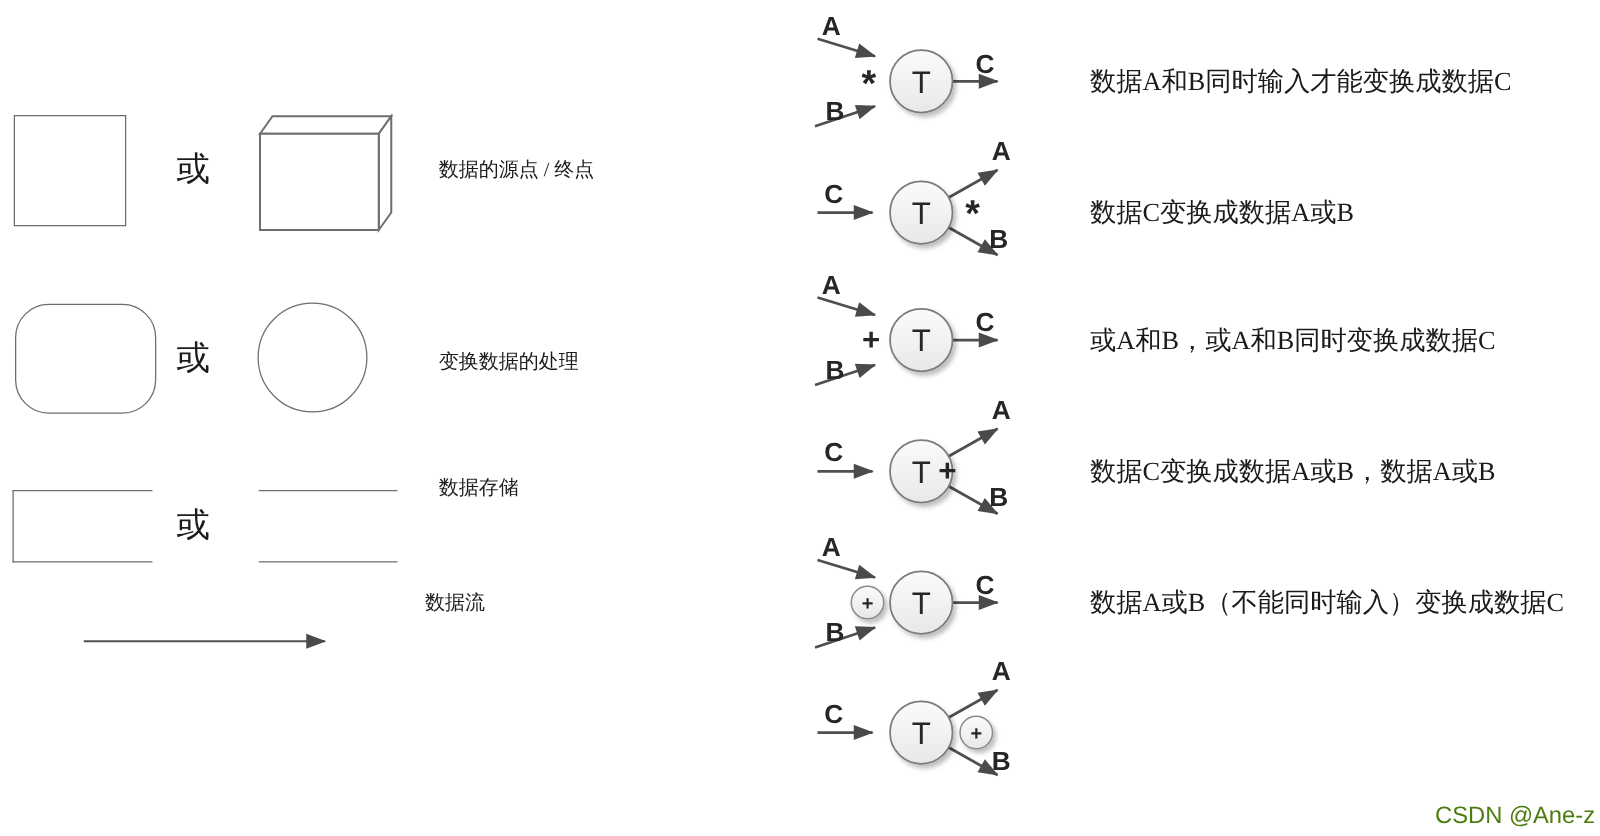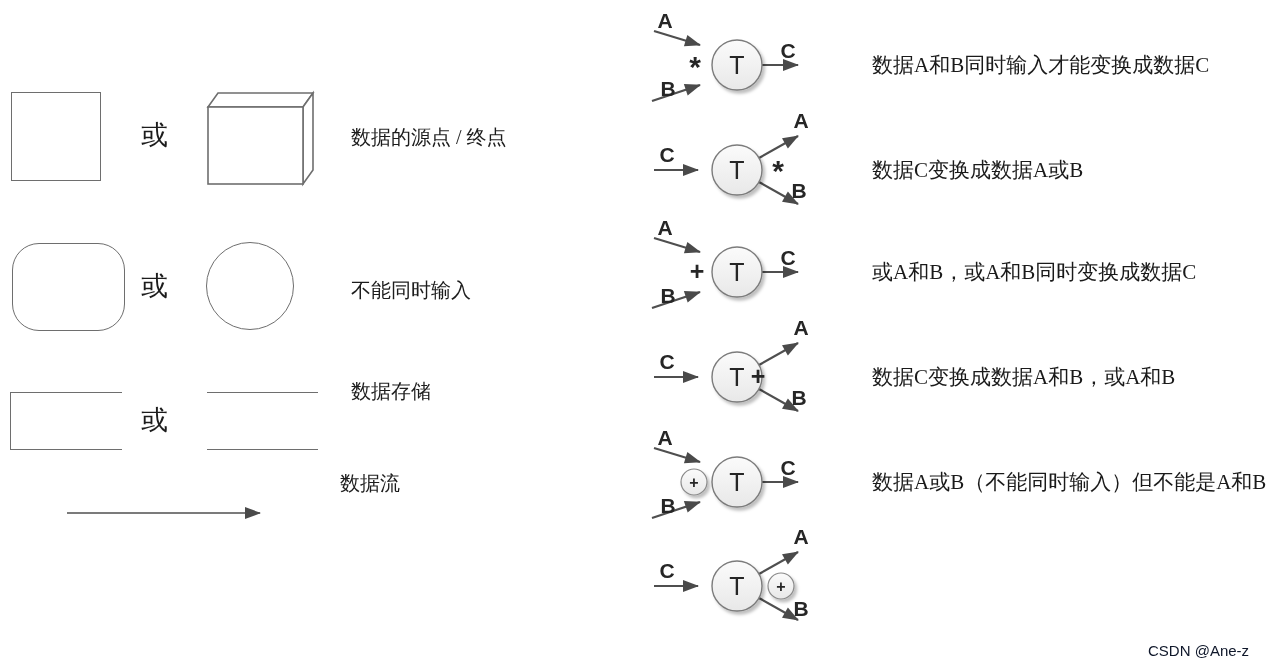--- a/index.html
+++ b/index.html
@@ -8,24 +8,24 @@
     font-family:"Liberation Serif","DejaVu Serif",serif;
   }
   .abs{position:absolute;}
   
   .shape{position:absolute;box-sizing:border-box;border:1.6px solid #6e6e6e;background:#fff;}
   .sq{left:11px;top:92px;width:90px;height:89px;}
   .rrect{left:12px;top:243px;width:113px;height:88px;border-radius:27px;}
   .circ{left:206px;top:242px;width:88px;height:88px;border-radius:50%;}
   .openrect{left:10px;top:392px;width:112px;height:58px;border-right:none;}
   .dlines{left:207px;top:392px;width:111px;height:58px;border-left:none;border-right:none;}
-  .cn{position:absolute;color:#1c1c1c;font-size:20px;line-height:30px;white-space:nowrap;}
+  .cn{position:absolute;color:#1c1c1c;font-size:16px;line-height:30px;white-space:nowrap;}
   .or{font-size:27px;}
   .desc{position:absolute;left:872px;color:#1a1a1a;font-size:21px;line-height:28px;white-space:nowrap;}
-  .wm{position:absolute;left:1148px;top:642px;color:#0f172a;font-size:15px;
+  .wm{position:absolute;left:1148px;top:642px;color:#4d7c0f;font-size:19px;
       font-family:"Liberation Sans","DejaVu Sans",sans-serif;}
   
   svg{overflow:visible;display:block;}
   .tx{position:absolute;left:640px;width:200px;height:120px;}
   .flowline{stroke:#4f4f4f;stroke-width:2.2;fill:none;}
   .legline{stroke:#4f4f4f;stroke-width:1.7;fill:none;}
   .cubeline{stroke:#6e6e6e;stroke-width:1.6;fill:#ffffff;}
   .tcirc{fill:url(#tg);stroke:#7c7c7c;stroke-width:1.4;filter:url(#tsh);}
   .scirc{fill:url(#tg);stroke:#8a8a8a;stroke-width:1.2;filter:url(#tsh);}
   text{fill:#262626;}
@@ -60,21 +60,21 @@
   <svg class="abs" style="left:207px;top:92px" width="110" height="95">
     <polygon class="cubeline" points="1,15 11,1 106,1 96,15"></polygon>
     <polygon class="cubeline" points="96,15 106,1 106,78 96,92"></polygon>
     <rect class="cubeline" x="1" y="15" width="95" height="77"></rect>
   </svg>
   <div class="cn" style="left:351px;top:122px">数据的源点 / 终点</div>
 
   <div class="shape rrect"></div>
   <div class="cn or" style="left:141px;top:271px">或</div>
   <div class="shape circ"></div>
-  <div class="cn" style="left:351px;top:275px">不能同时输入</div>
+  <div class="cn" style="left:351px;top:275px">变换数据的处理</div>
 
   <div class="shape openrect"></div>
   <div class="cn or" style="left:141px;top:405px">或</div>
   <div class="shape dlines"></div>
   <div class="cn" style="left:351px;top:376px">数据存储</div>
 
   <svg class="abs" style="left:66px;top:503px" width="215" height="20">
     <line class="legline" x1="1" y1="10" x2="194" y2="10" marker-end="url(#ah)"></line>
   </svg>
   <div class="cn" style="left:340px;top:468px">数据流</div>
@@ -122,35 +122,35 @@
     <line class="flowline" x1="14" y1="60" x2="58" y2="60" marker-end="url(#ah)"></line>
     <line class="flowline" x1="119" y1="48" x2="158" y2="26" marker-end="url(#ah)"></line>
     <line class="flowline" x1="119" y1="72" x2="158" y2="94" marker-end="url(#ah)"></line>
     <circle class="tcirc" cx="97" cy="60" r="25"></circle>
     <text class="tlabel" x="97" y="69">T</text>
     <text class="letter" x="27" y="52">C</text>
     <text class="letter" x="161" y="18">A</text>
     <text class="letter" x="159" y="88">B</text>
     <text class="mark" x="118" y="68">+</text>
   </svg>
-  <div class="desc" style="top:363px">数据C变换成数据A和B，或A和B</div>
+  <div class="desc" style="top:363px">数据C变换成数据A或B，数据A或B</div>
 
   <svg class="tx" style="top:422px" viewBox="0 0 200 120">
     <line class="flowline" x1="14" y1="26" x2="60" y2="40" marker-end="url(#ah)"></line>
     <line class="flowline" x1="12" y1="96" x2="60" y2="80" marker-end="url(#ah)"></line>
     <line class="flowline" x1="122" y1="60" x2="158" y2="60" marker-end="url(#ah)"></line>
     <circle class="tcirc" cx="97" cy="60" r="25"></circle>
     <circle class="scirc" cx="54" cy="60" r="13"></circle>
     <text class="tlabel" x="97" y="69">T</text>
     <text class="letter" x="25" y="23">A</text>
     <text class="letter" x="28" y="91">B</text>
     <text class="letter" x="148" y="53">C</text>
     <text class="smark" x="54" y="66">+</text>
   </svg>
-  <div class="desc" style="top:468px">数据A或B（不能同时输入）但不能是A和B</div>
+  <div class="desc" style="top:468px">数据A或B（不能同时输入）变换成数据C</div>
 
   <svg class="tx" style="top:526px" viewBox="0 0 200 120">
     <line class="flowline" x1="14" y1="60" x2="58" y2="60" marker-end="url(#ah)"></line>
     <line class="flowline" x1="119" y1="48" x2="158" y2="26" marker-end="url(#ah)"></line>
     <line class="flowline" x1="119" y1="72" x2="158" y2="94" marker-end="url(#ah)"></line>
     <circle class="tcirc" cx="97" cy="60" r="25"></circle>
     <circle class="scirc" cx="141" cy="60" r="13"></circle>
     <text class="tlabel" x="97" y="69">T</text>
     <text class="letter" x="27" y="52">C</text>
     <text class="letter" x="161" y="18">A</text>

